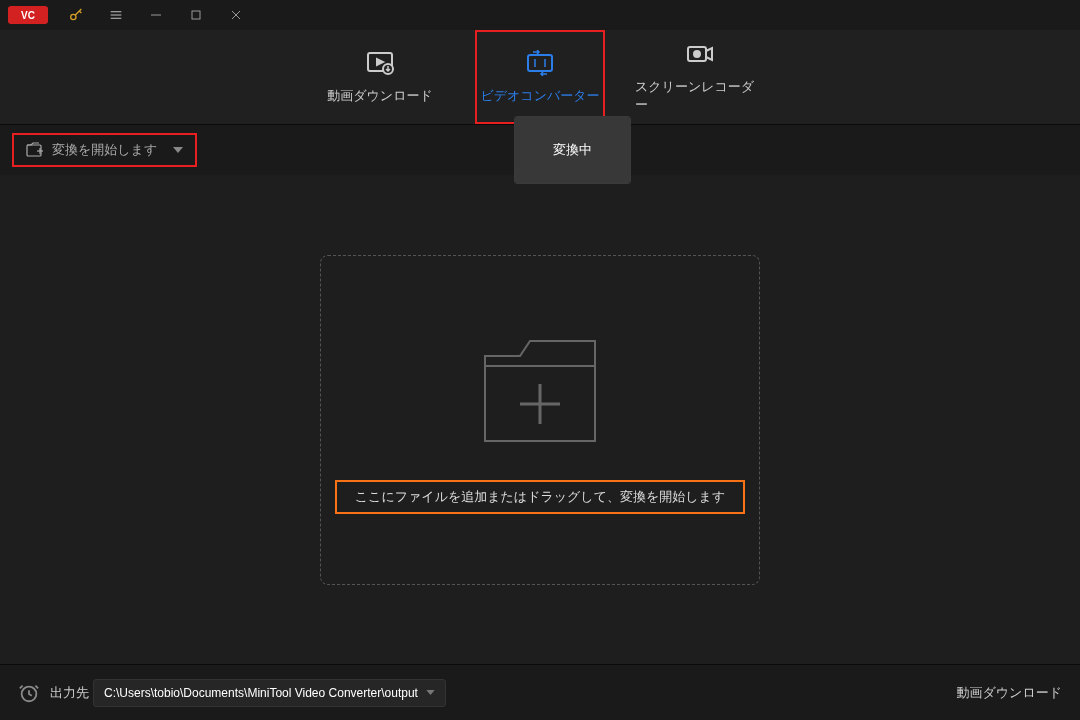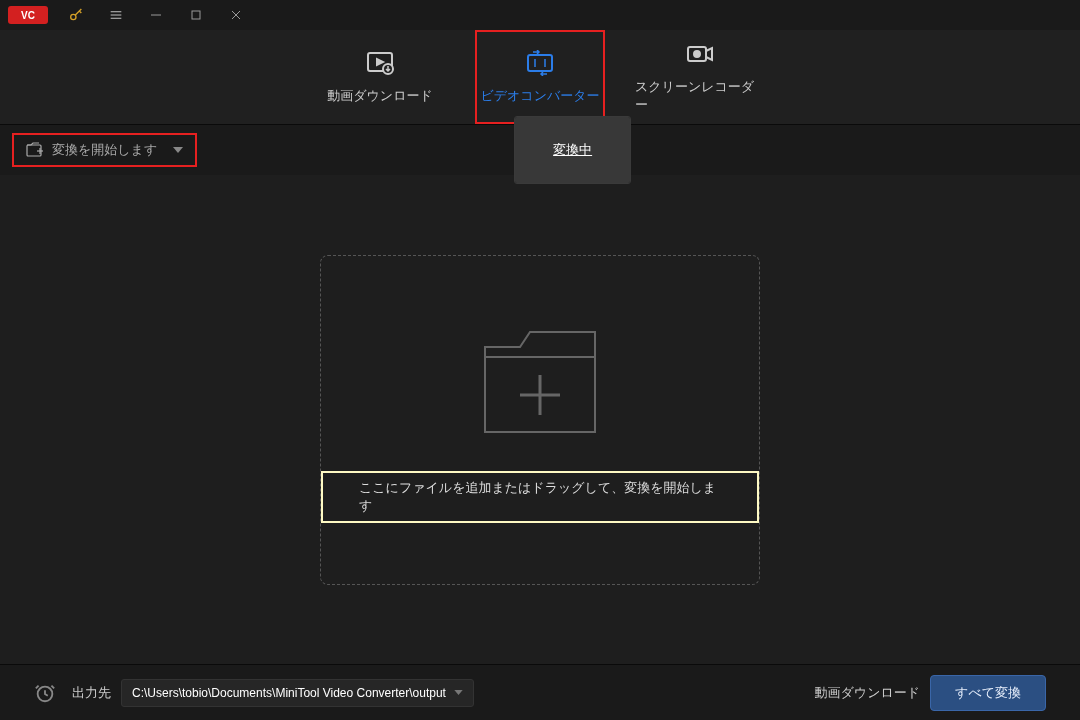--- a/index.html
+++ b/index.html
@@ -13,30 +13,30 @@
 
 .topnav { height: 95px; background: #202020; display: flex; justify-content: center; gap: 30px; border-bottom: 1px solid #0a0a0a; }
 .topnav .tab { width: 130px; display: flex; flex-direction: column; align-items: center; justify-content: center; gap: 10px; cursor: pointer; color: #ccc; font-size: 13px; position: relative; }
 .topnav .tab.active { color: #2b7de9; border: 2px solid #e62020; }
 .topnav .tab .icon { height: 28px; display: flex; align-items: center; justify-content: center; }
 
 .toolbar { height: 50px; background: #1a1a1a; display: flex; align-items: center; padding: 0 12px; }
 .addfile { display: flex; align-items: center; gap: 8px; padding: 6px 12px; color: #aaa; font-size: 13px; cursor: pointer; border: 2px solid #e62020; }
 .addfile .chev { margin-left: 8px; }
 .subtabs { display: flex; margin: 0 auto; border: 1px solid #3a3a3a; border-radius: 3px; overflow: hidden; transform: translateX(-60px); }
-.subtab { padding: 24px 38px; font-size: 13px; color: #888; cursor: pointer; background: #252525; text-decoration: underline; }
+.subtab { padding: 24px 38px; font-size: 13px; color: #888; cursor: pointer; background: #252525; }
 .subtab.active { background: #383838; color: #fff; }
 .subtab + .subtab { border-left: 1px solid #3a3a3a; }
 
 .main { height: calc(720px - 30px - 95px - 50px - 56px); background: #1e1e1e; display: flex; align-items: center; justify-content: center; }
 .dropzone { width: 440px; height: 330px; border: 1px dashed #555; border-radius: 8px; display: flex; flex-direction: column; align-items: center; justify-content: center; gap: 24px; cursor: pointer; }
 .foldericon { color: #666; }
-.droptext { color: #ddd; font-size: 13px; padding: 6px 36px; border: 2px solid #fef9c3; }
+.droptext { color: #ddd; font-size: 13px; padding: 6px 18px; border: 2px solid #f97316; }
 
-.footer { height: 56px; background: #1a1a1a; display: flex; align-items: center; padding: 0 34px; gap: 10px; border-top: 1px solid #0a0a0a; }
+.footer { height: 56px; background: #1a1a1a; display: flex; align-items: center; padding: 0 18px; gap: 4px; border-top: 1px solid #0a0a0a; }
 .footer .clk { color: #888; margin-right: 6px; }
 .footer .lbl { font-size: 13px; color: #ccc; }
 .footer .pathbox { background: #262626; border: 1px solid #333; padding: 6px 10px; border-radius: 3px; color: #ffffff; font-size: 12px; display: flex; align-items: center; gap: 8px; cursor: pointer; }
 .footer .spacer { flex: 1; }
 .footer .formatbox { background: #262626; border: 1px solid #333; padding: 6px 14px; border-radius: 3px; color: #aaa; font-size: 12px; display: flex; align-items: center; gap: 12px; cursor: pointer; }
 .convertbtn { background: #2b4f82; color: #e6eefb; padding: 8px 24px; border-radius: 4px; font-size: 13px; cursor: pointer; border: 1px solid #3a66a8; }
 
 svg { display: block; }
 </style>
 </head>
@@ -158,14 +158,13 @@
   <div class="pathbox">
     <span>C:\Users\tobio\Documents\MiniTool Video Converter\output</span>
     <span>
         <svg width="9" height="5" viewBox="0 0 10 6" fill="#777">
           <polygon points="0,0 10,0 5,6"></polygon>
         </svg>
       </span>
   </div>
   <div class="spacer"></div>
   <span class="lbl">動画ダウンロード</span>
-  <div class="convertbtn">すべて変換</div>
 </div>
 
 </body></html>

